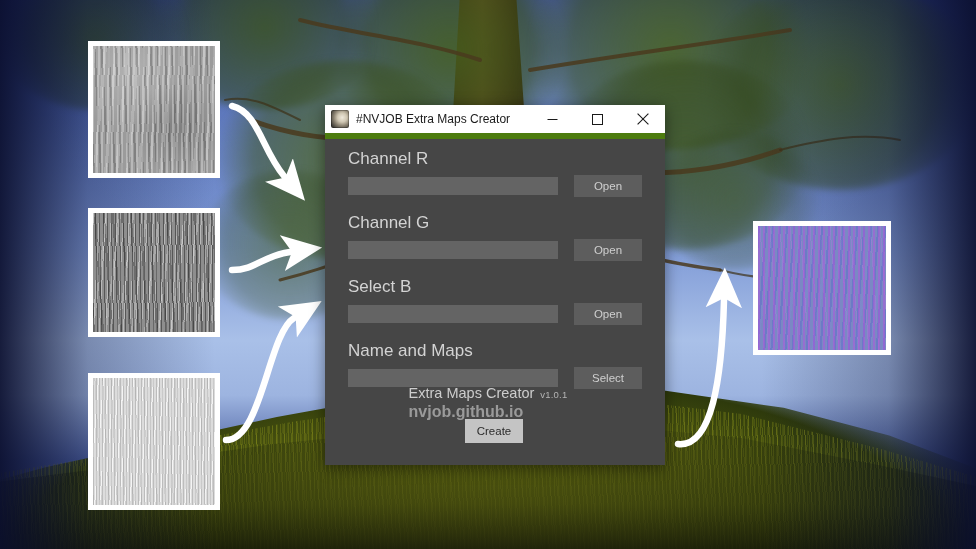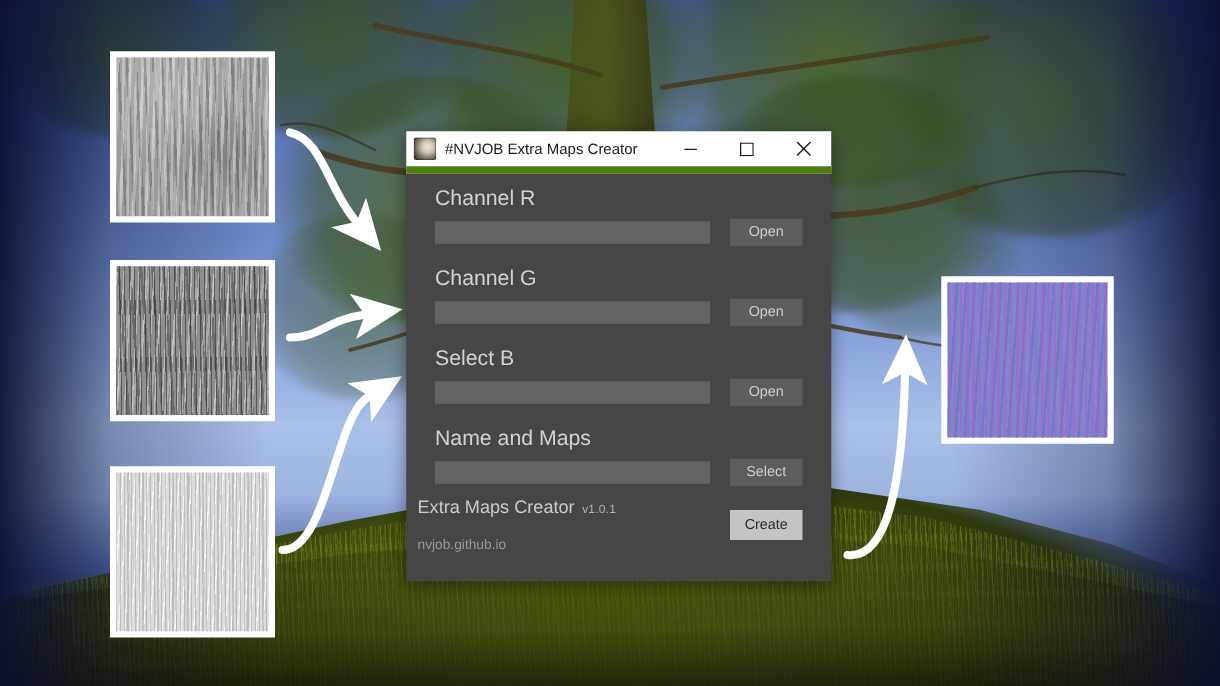--- a/index.html
+++ b/index.html
@@ -215,58 +215,60 @@
     border: none;
     outline: none;
     margin-right: 16px;
     color: #e8e8e8;
     font-family: "Liberation Sans", sans-serif;
     font-size: 11px;
     padding: 0 4px;
     box-sizing: border-box;
   }
   .small-btn {
-    width: 58px;
+    width: 68px;
     height: 22px;
     background: #5d5d5d;
     border: none;
     color: #cfcfcf;
     font-size: 11.5px;
     font-family: "Liberation Sans", sans-serif;
     cursor: pointer;
     flex: none;
   }
 
   .footer {
     position: absolute;
     left: 9px;
     right: 23px;
     bottom: 28px;
     display: flex;
     align-items: center;
+    flex-direction: column;
   }
   .footer-text { flex: 1; }
   .footer-title {
     font-size: 14.5px;
     color: #cdcdcd;
     line-height: 18px;
     display: flex;
     align-items: baseline;
     gap: 6px;
   }
   .footer-version {
     font-size: 9.5px;
     color: #b4b4b4;
     letter-spacing: 0.2px;
   }
   .footer-url {
-    font-size: 11px;
+    font-size: 16px;
     color: #9a9a9a;
     line-height: 14px;
-    margin-top: 12px;
+    margin-top: 1px;
+    font-weight: bold;
   }
   .create-btn {
     width: 58px;
     height: 24px;
     background: #c4c4c4;
     border: none;
     color: #2b2b2b;
     font-size: 11.5px;
     font-family: "Liberation Sans", sans-serif;
     cursor: pointer;

